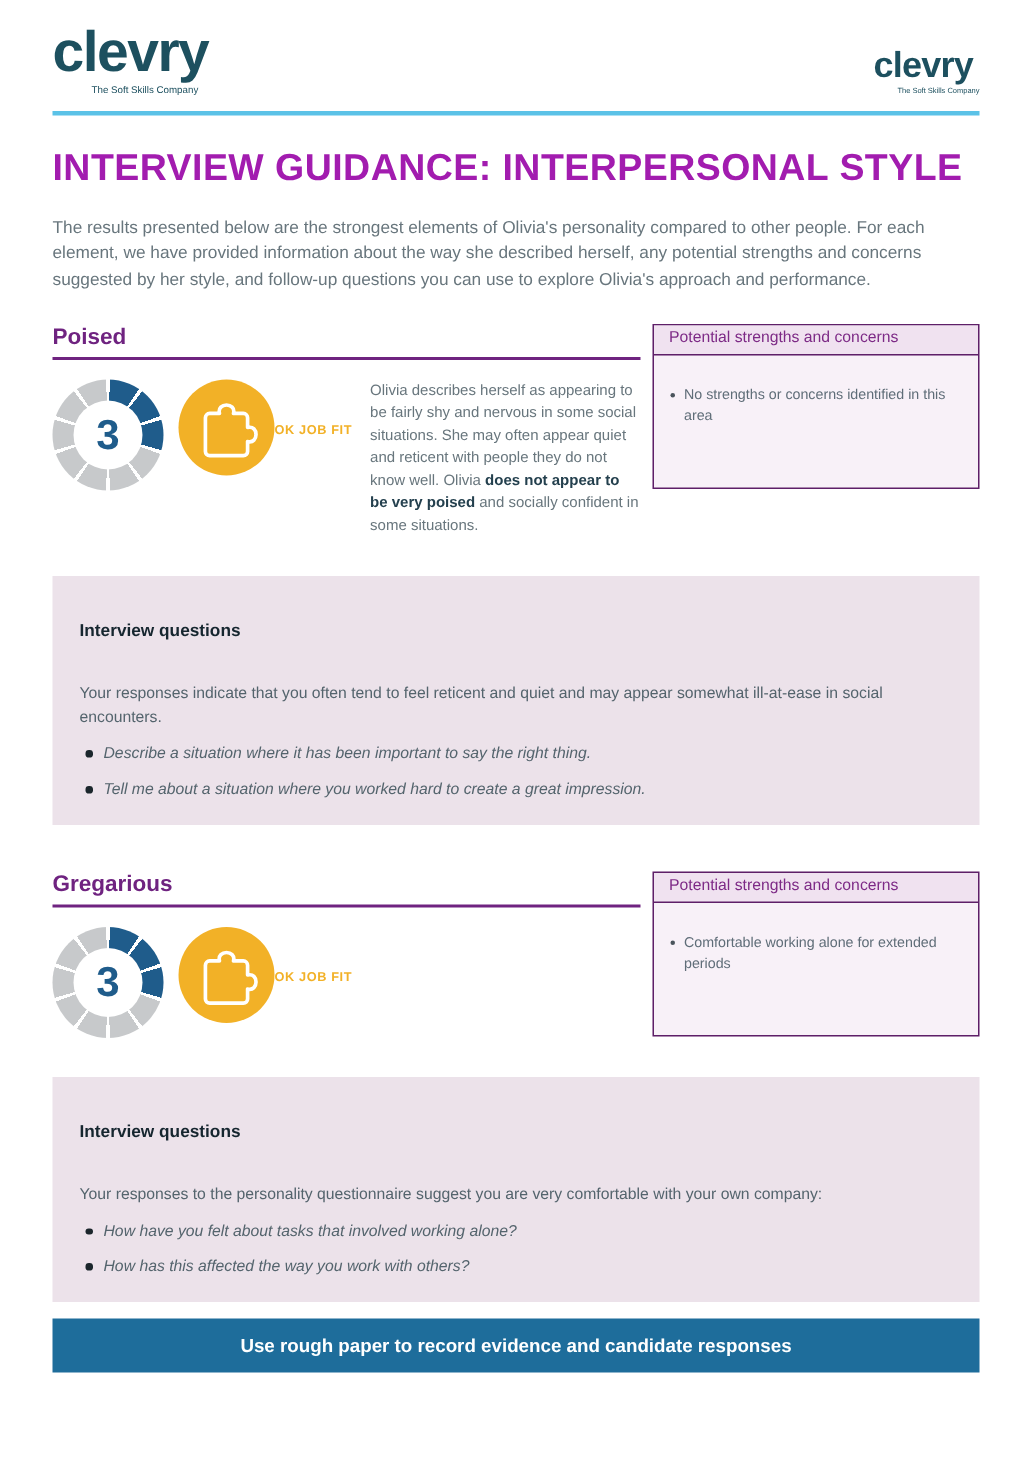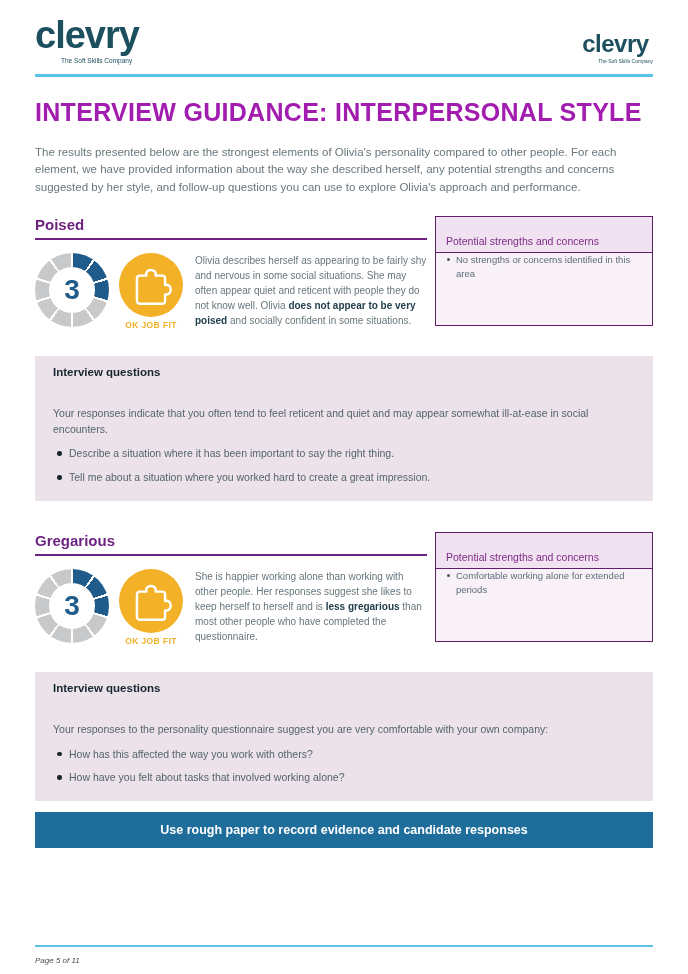--- a/index.html
+++ b/index.html
@@ -34,41 +34,41 @@
 
   
   .gauge { width:74px; height:74px; border-radius:50%; position:relative; flex:0 0 auto; }
   .gauge .hole {
     position:absolute; left:50%; top:50%; width:46px; height:46px; margin:-23px 0 0 -23px;
     background:#ffffff; border-radius:50%; display:flex; align-items:center; justify-content:center;
   }
   .gauge .score { font-size:28px; font-weight:700; color:#1f5c8b; }
 
   
-  .fit { margin-left:10px; flex:0 0 auto; display:flex; flex-direction:column; align-items:center; }
+  .fit { margin-left:10px; flex:0 0 auto; display:flex; flex-direction:row; align-items:center; }
   .fit-circle { width:64px; height:64px; border-radius:50%; background:#f2b127; display:flex; align-items:center; justify-content:center; }
   .fit-label { margin-top:3px; font-size:8.5px; font-weight:800; color:#f2b127; letter-spacing:0.4px; white-space:nowrap; }
 
   .sec-desc { margin-left:12px; font-size:10px; line-height:1.5; color:#68767d; }
   .sec-desc b { color:#24404e; font-weight:700; }
 
   
   .strengths { border:1.5px solid #5e1f68; min-height:110px; background:#f8f1f8; }
-  .strengths-header { background:#f0e2f0; color:#7d2a86; font-size:10.5px; padding:18px 10px 5px; border-bottom:1.5px solid #5e1f68; }
-  .strengths-body { padding:0 10px 8px 8px; }
+  .strengths-header { background:#f0e2f0; color:#7d2a86; font-size:10.5px; padding:2px 10px 5px; border-bottom:1.5px solid #5e1f68; }
+  .strengths-body { padding:20px 10px 8px 8px; }
   .strengths-body ul { list-style:none; }
   .strengths-body li { position:relative; padding-left:12px; font-size:9.5px; line-height:1.45; color:#5f6d78; }
   .strengths-body li::before { content:""; position:absolute; left:3px; top:5px; width:3px; height:3px; border-radius:50%; background:#4a545c; }
 
   
-  .iq-box { margin-top:26px; background:#ece2ea; padding:10px 18px 16px; }
+  .iq-box { margin-top:26px; background:#ece2ea; padding:31px 18px 16px; }
   .iq-title { font-size:11.5px; font-weight:800; color:#16262f; }
   .iq-lead { margin-top:28px; font-size:10.5px; line-height:1.5; color:#54646d; }
   .iq-box ul { list-style:none; margin-top:8px; }
-  .iq-box li { position:relative; padding-left:16px; margin-top:9px; font-size:10.5px; line-height:1.4; color:#54646d; }
+  .iq-box li { position:relative; padding-left:16px; margin-top:9px; font-size:10.5px; line-height:1.4; color:#54646d;font-style:italic; }
   .iq-box li::before { content:""; position:absolute; left:4px; top:5px; width:4.5px; height:4.5px; border-radius:50%; background:#1b262c; }
 
   .section-2 { margin-top:31px; }
 
   
   .banner { margin-top:11px; background:#1e6d9b; color:#ffffff; text-align:center; font-size:12.5px; font-weight:700; padding:11px 20px; }
 
   
   .footer { margin-top:97px; }
   .footer-rule { height:2px; background:#5bc2e7; }
@@ -149,41 +149,38 @@
           </div>
         </div>
         <div class="fit">
           <div class="fit-circle">
             <svg width="60" height="60" viewBox="0 0 64 64">
               <path d="M17,25 a3,3 0 0 1 3,-3 h7 c-2,-8 12,-8 10,0 h7 a3,3 0 0 1 3,3 v7 c8,-2 8,12 0,10 v7 a3,3 0 0 1 -3,3 h-24 a3,3 0 0 1 -3,-3 z" fill="none" stroke="#ffffff" stroke-width="2.6" stroke-linejoin="round"></path>
             </svg>
           </div>
           <div class="fit-label">OK JOB FIT</div>
         </div>
-        <div class="sec-desc">
-          <span>She is happier working alone than working with other people. Her responses suggest she likes to keep herself to herself and is </span><b>less gregarious</b><span> than most other people who have completed the questionnaire.</span>
-        </div>
       </div>
     </div>
     <div class="strengths">
       <div class="strengths-header">Potential strengths and concerns</div>
       <div class="strengths-body">
         <ul>
           <li>Comfortable working alone for extended periods</li>
         </ul>
       </div>
     </div>
   </div>
 
   <div class="iq-box">
     <div class="iq-title">Interview questions</div>
     <div class="iq-lead">Your responses to the personality questionnaire suggest you are very comfortable with your own company:</div>
     <ul>
+      <li>How have you felt about tasks that involved working alone?</li>
       <li>How has this affected the way you work with others?</li>
-      <li>How have you felt about tasks that involved working alone?</li>
     </ul>
   </div>
 
   <div class="banner">Use rough paper to record evidence and candidate responses</div>
 
   <div class="footer">
     <div class="footer-rule"></div>
     <div class="footer-row">
       <span class="footer-right">Page 5 of 11</span>
     </div>

